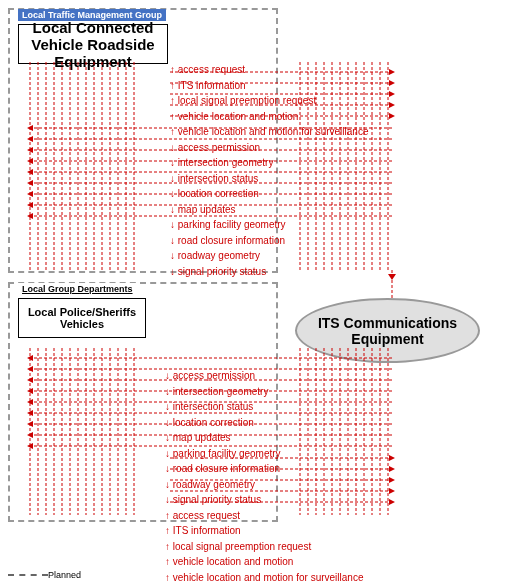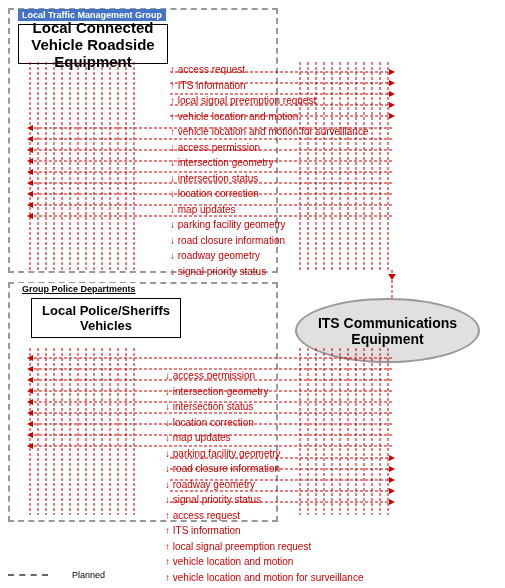--- a/index.html
+++ b/index.html
@@ -74,31 +74,30 @@
       color: #000;
       font-size: 9px;
       font-weight: bold;
       padding: 1px 4px;
       text-decoration: underline;
     }
     .box-police {
       position: absolute;
       top: 14px;
       left: 8px;
-      width: 150px;
+      width: 128px;
       height: 40px;
       border: 1px solid #000;
       background: #fff;
       display: flex;
       align-items: center;
       justify-content: center;
       text-align: center;
-      font-size: 13px;
-      font-weight: bold;
-      margin-left: 13px;
+      font-size: 11px;
+      font-weight: bold;
     }
 
     
     .its-ellipse {
       position: absolute;
       top: 298px;
       left: 295px;
       width: 185px;
       height: 65px;
       border: 2px solid #999;
@@ -164,21 +163,21 @@
 <body>
 
 <div class="main-container">
 
   <div class="group-traffic">
     <div class="group-traffic-label">Local Traffic Management Group</div>
     <div class="box-connected">Local Connected Vehicle Roadside Equipment</div>
   </div>
 
   <div class="group-police">
-    <div class="group-police-label">Group Police Departments</div>
+    <div class="group-police-label">Local Group Departments</div>
     <div class="box-police">Local Police/Sheriffs Vehicles</div>
   </div>
 
   <div class="its-ellipse">
     <span>ITS Communications Equipment</span>
   </div>
 
   <svg class="arrows-svg" xmlns="http://www.w3.org/2000/svg">
     <defs>
       <marker id="arrowRed" markerWidth="6" markerHeight="6" refX="3" refY="3" orient="auto">
@@ -309,18 +308,18 @@
     <div class="flow-label">↓ road closure information</div>
     <div class="flow-label">↓ roadway geometry</div>
     <div class="flow-label">↓ signal priority status</div>
     <div class="flow-label">↑ access request</div>
     <div class="flow-label">↑ ITS information</div>
     <div class="flow-label">↑ local signal preemption request</div>
     <div class="flow-label">↑ vehicle location and motion</div>
     <div class="flow-label">↑ vehicle location and motion for surveillance</div>
   </div>
 
-  <div class="legend" style="position:absolute; bottom:8px; left:8px; display:flex; align-items:center; gap:24px; font-size:9px;">
+  <div class="legend" style="position:absolute; bottom:8px; left:8px; display:flex; align-items:center; gap:0; font-size:9px;">
     <div class="legend-line" style="width:40px; border-top:2px dashed #666;"></div>
     <span>Planned</span>
   </div>
 
 </div>
 
 </body></html>

